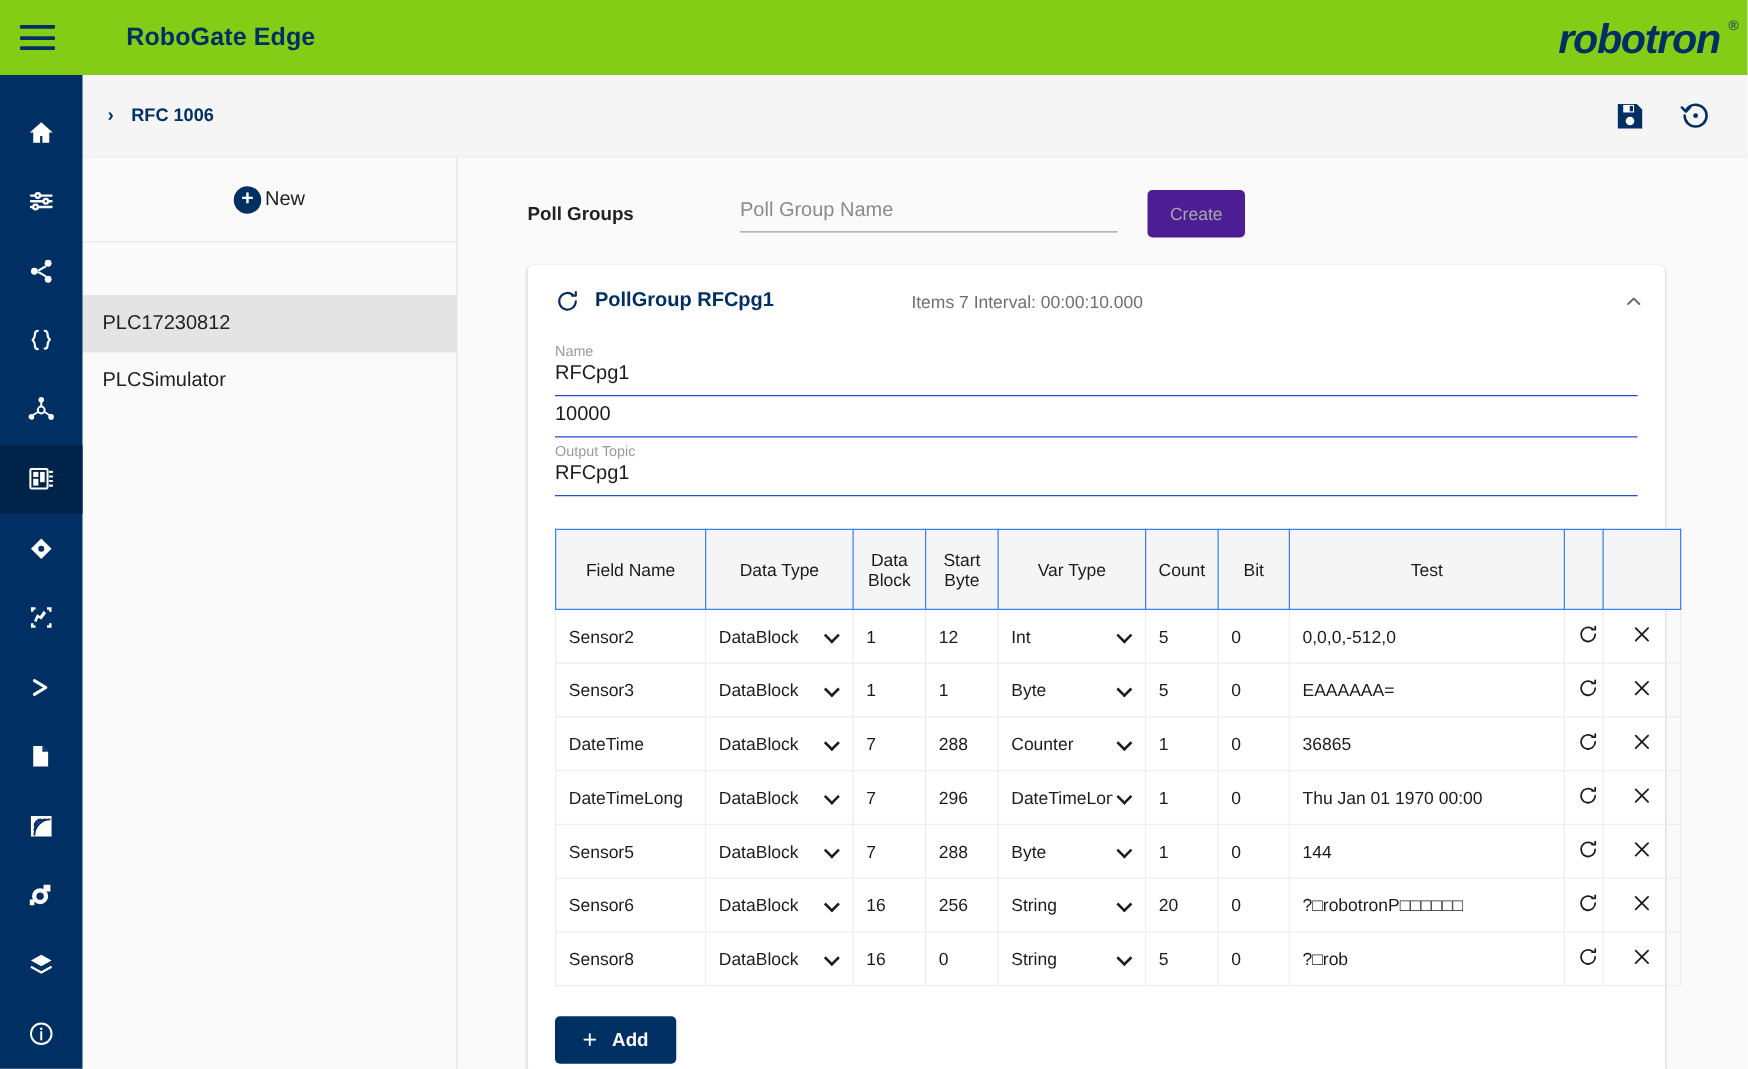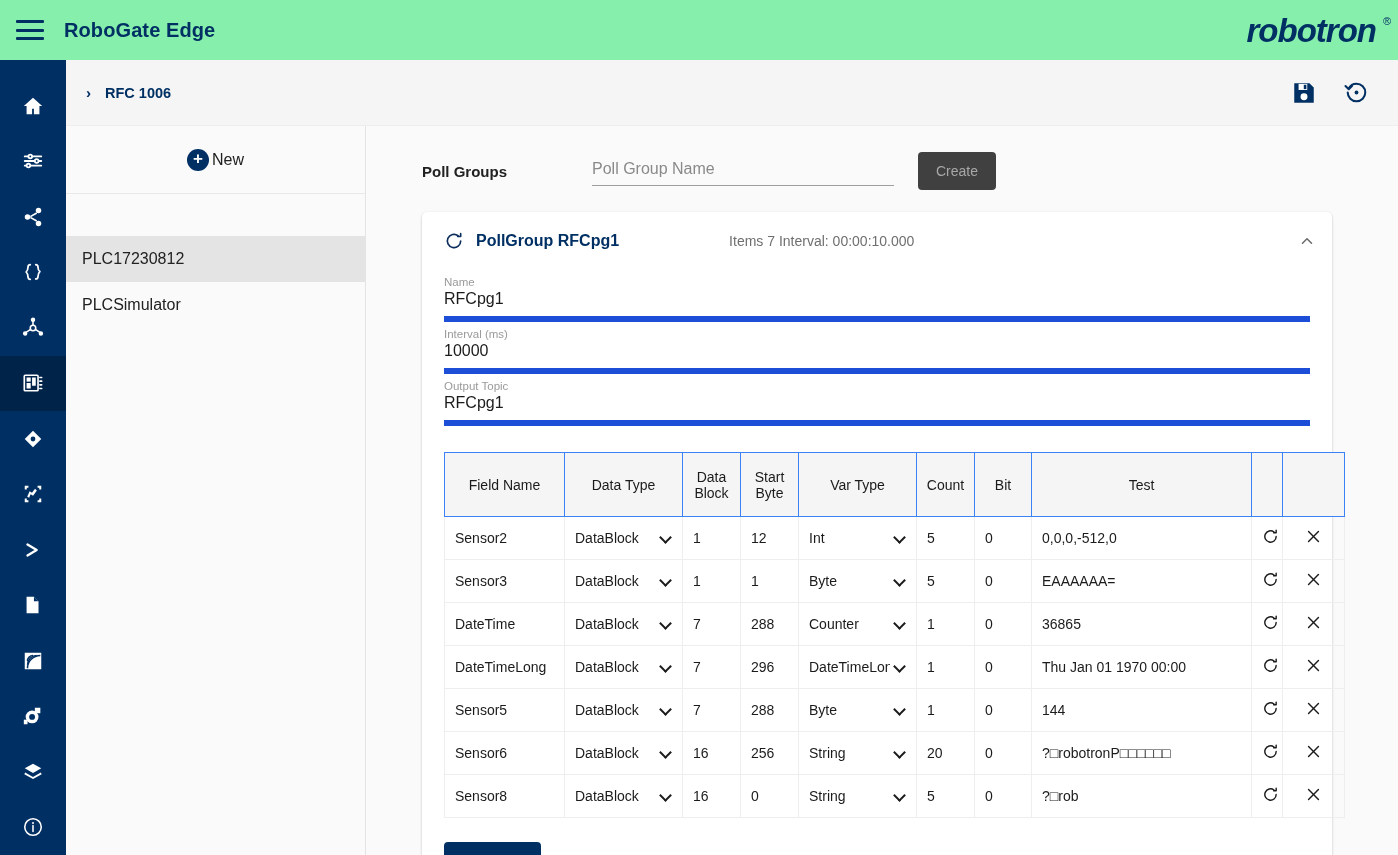--- a/index.html
+++ b/index.html
@@ -6,23 +6,24 @@
   html, body {
     width: 1398px; height: 855px;
     font-family: "Liberation Sans", sans-serif;
     background: #ffffff;
     overflow: hidden;
   }
 
   
   .topbar {
     position: absolute; top: 0; left: 0; width: 1398px; height: 60px;
-    background: #86efac;
+    background: #84cc16;
     display: flex; align-items: center;
     z-index: 5;
+    gap: 37px;
   }
   .hamburger {
     width: 28px; height: 20px; margin-left: 16px; margin-right: 20px;
     display: flex; flex-direction: column; justify-content: space-between;
     cursor: pointer;
   }
   .hamburger span { display: block; height: 3px; width: 100%; background: #003063; border-radius: 1px; }
   .app-title {
     font-size: 20px; font-weight: bold; color: #003063;
     letter-spacing: 0.1px;
@@ -104,21 +105,21 @@
   .pg-input-wrap { position: relative; width: 302px; margin-left: 0; }
   .pg-input {
     width: 302px; border: none; border-bottom: 1px solid #9e9e9e;
     background: transparent; outline: none;
     font-size: 16px; font-family: "Liberation Sans", sans-serif;
     color: #212121; padding: 4px 0 7px 0;
   }
   .pg-input::placeholder { color: #8a8a8a; }
   .pg-create {
     margin-left: 24px; width: 78px; height: 38px;
-    background: #404040; color: #a8a8a8;
+    background: #4c1d95; color: #a8a8a8;
     border: none; border-radius: 4px;
     font-size: 14px; font-family: "Liberation Sans", sans-serif;
     cursor: default;
   }
 
   .card {
     margin: 22px 0 0 56px; width: 910px;
     background: #ffffff; border-radius: 5px;
     box-shadow: 0 1px 3px rgba(0,0,0,0.16), 0 1px 2px rgba(0,0,0,0.10);
     padding: 0 0 26px 0;
@@ -127,21 +128,21 @@
     display: flex; align-items: center; height: 58px; padding: 0 16px 0 22px;
   }
   .card-refresh { margin-right: 12px; display: flex; cursor: pointer; }
   .card-name { font-size: 16px; font-weight: bold; color: #003063; }
   .card-meta { margin-left: 110px; font-size: 14px; color: #6f6f6f; }
   .card-chev { margin-left: auto; cursor: pointer; display: flex; }
 
   .field { margin: 0 22px 0 22px; padding-top: 6px; }
   .field-label { font-size: 11.5px; color: #9a9a9a; margin-bottom: 2px; }
   .field-input {
-    width: 100%; border: none; border-bottom: 6px solid #1d4ed8;
+    width: 100%; border: none; border-bottom: 1px solid #1d4ed8;
     background: transparent; outline: none;
     font-size: 16px; color: #1b1b1b;
     font-family: "Liberation Sans", sans-serif;
     padding: 0 0 8px 0;
   }
 
   
   table.items {
     margin: 26px 22px 0 22px;
     border-collapse: collapse;
@@ -413,21 +414,20 @@
           <polyline points="6,15 12,9 18,15"></polyline>
         </svg>
       </span>
     </div>
 
     <div class="field">
       <div class="field-label">Name</div>
       <input class="field-input" value="RFCpg1" style="">
     </div>
     <div class="field">
-      <div class="field-label">Interval (ms)</div>
       <input class="field-input" value="10000" style="">
     </div>
     <div class="field">
       <div class="field-label">Output Topic</div>
       <input class="field-input" value="RFCpg1" style="">
     </div>
 
     <table class="items">
       <thead>
         <tr>

